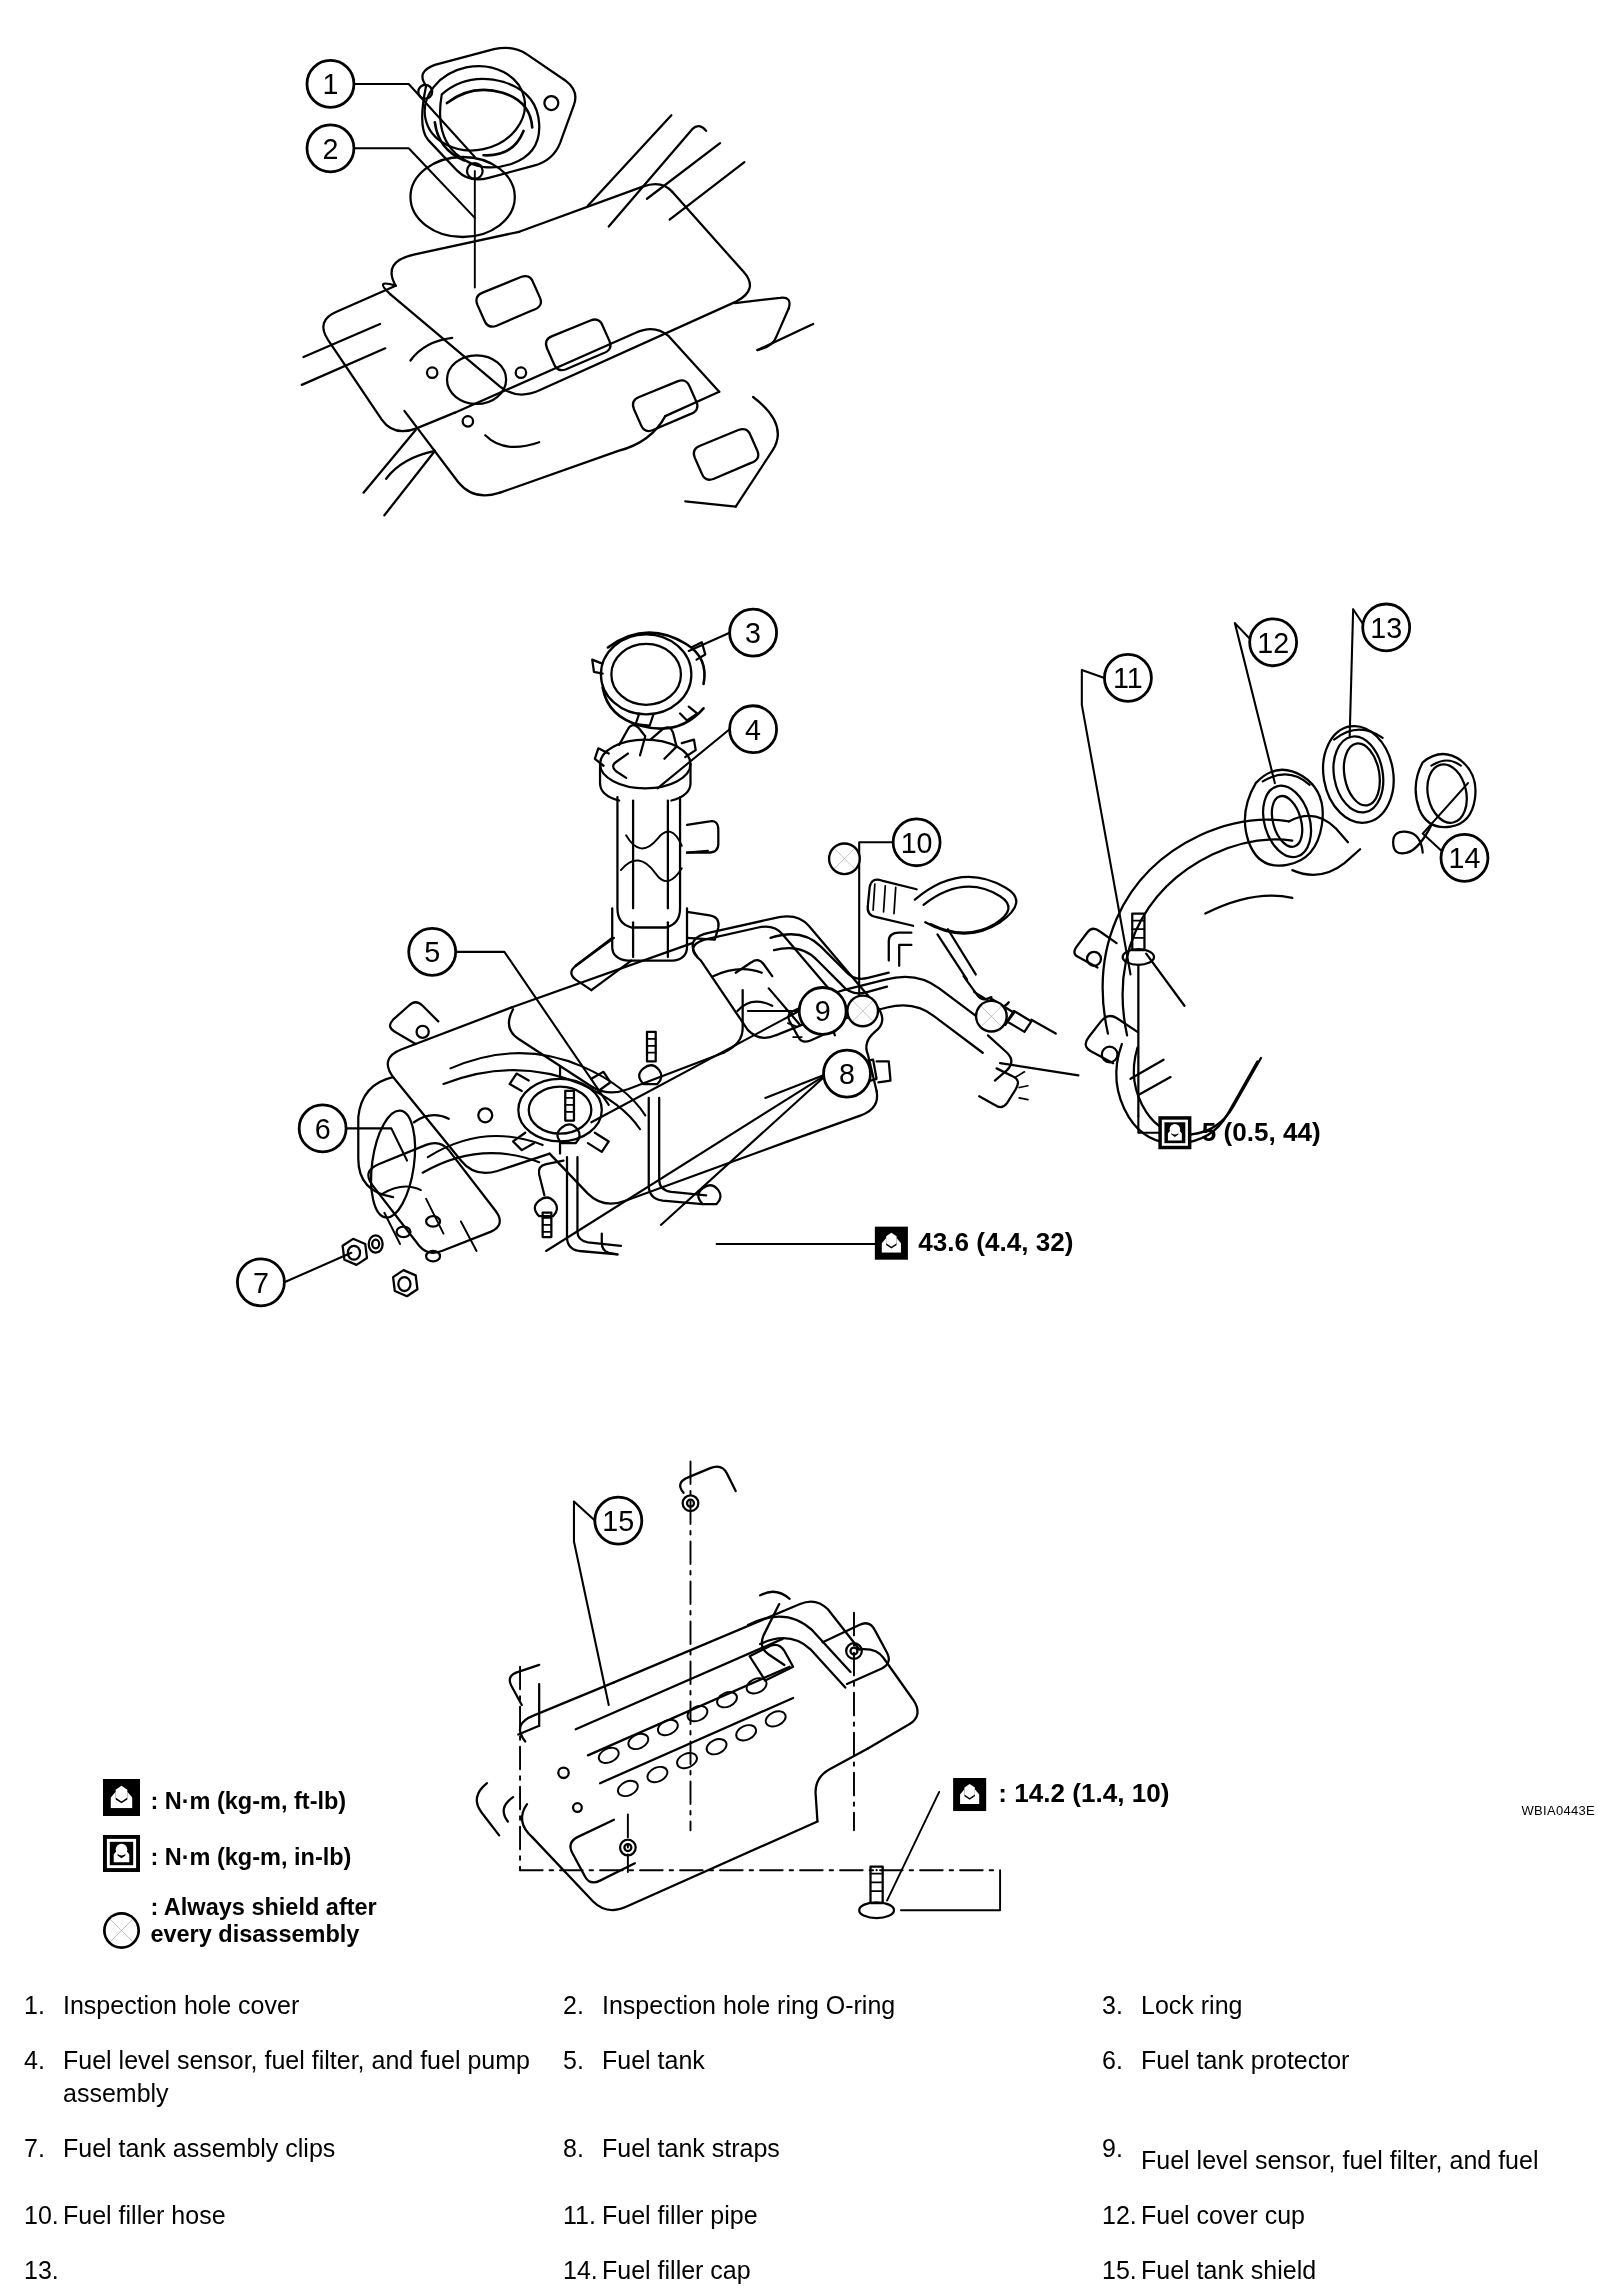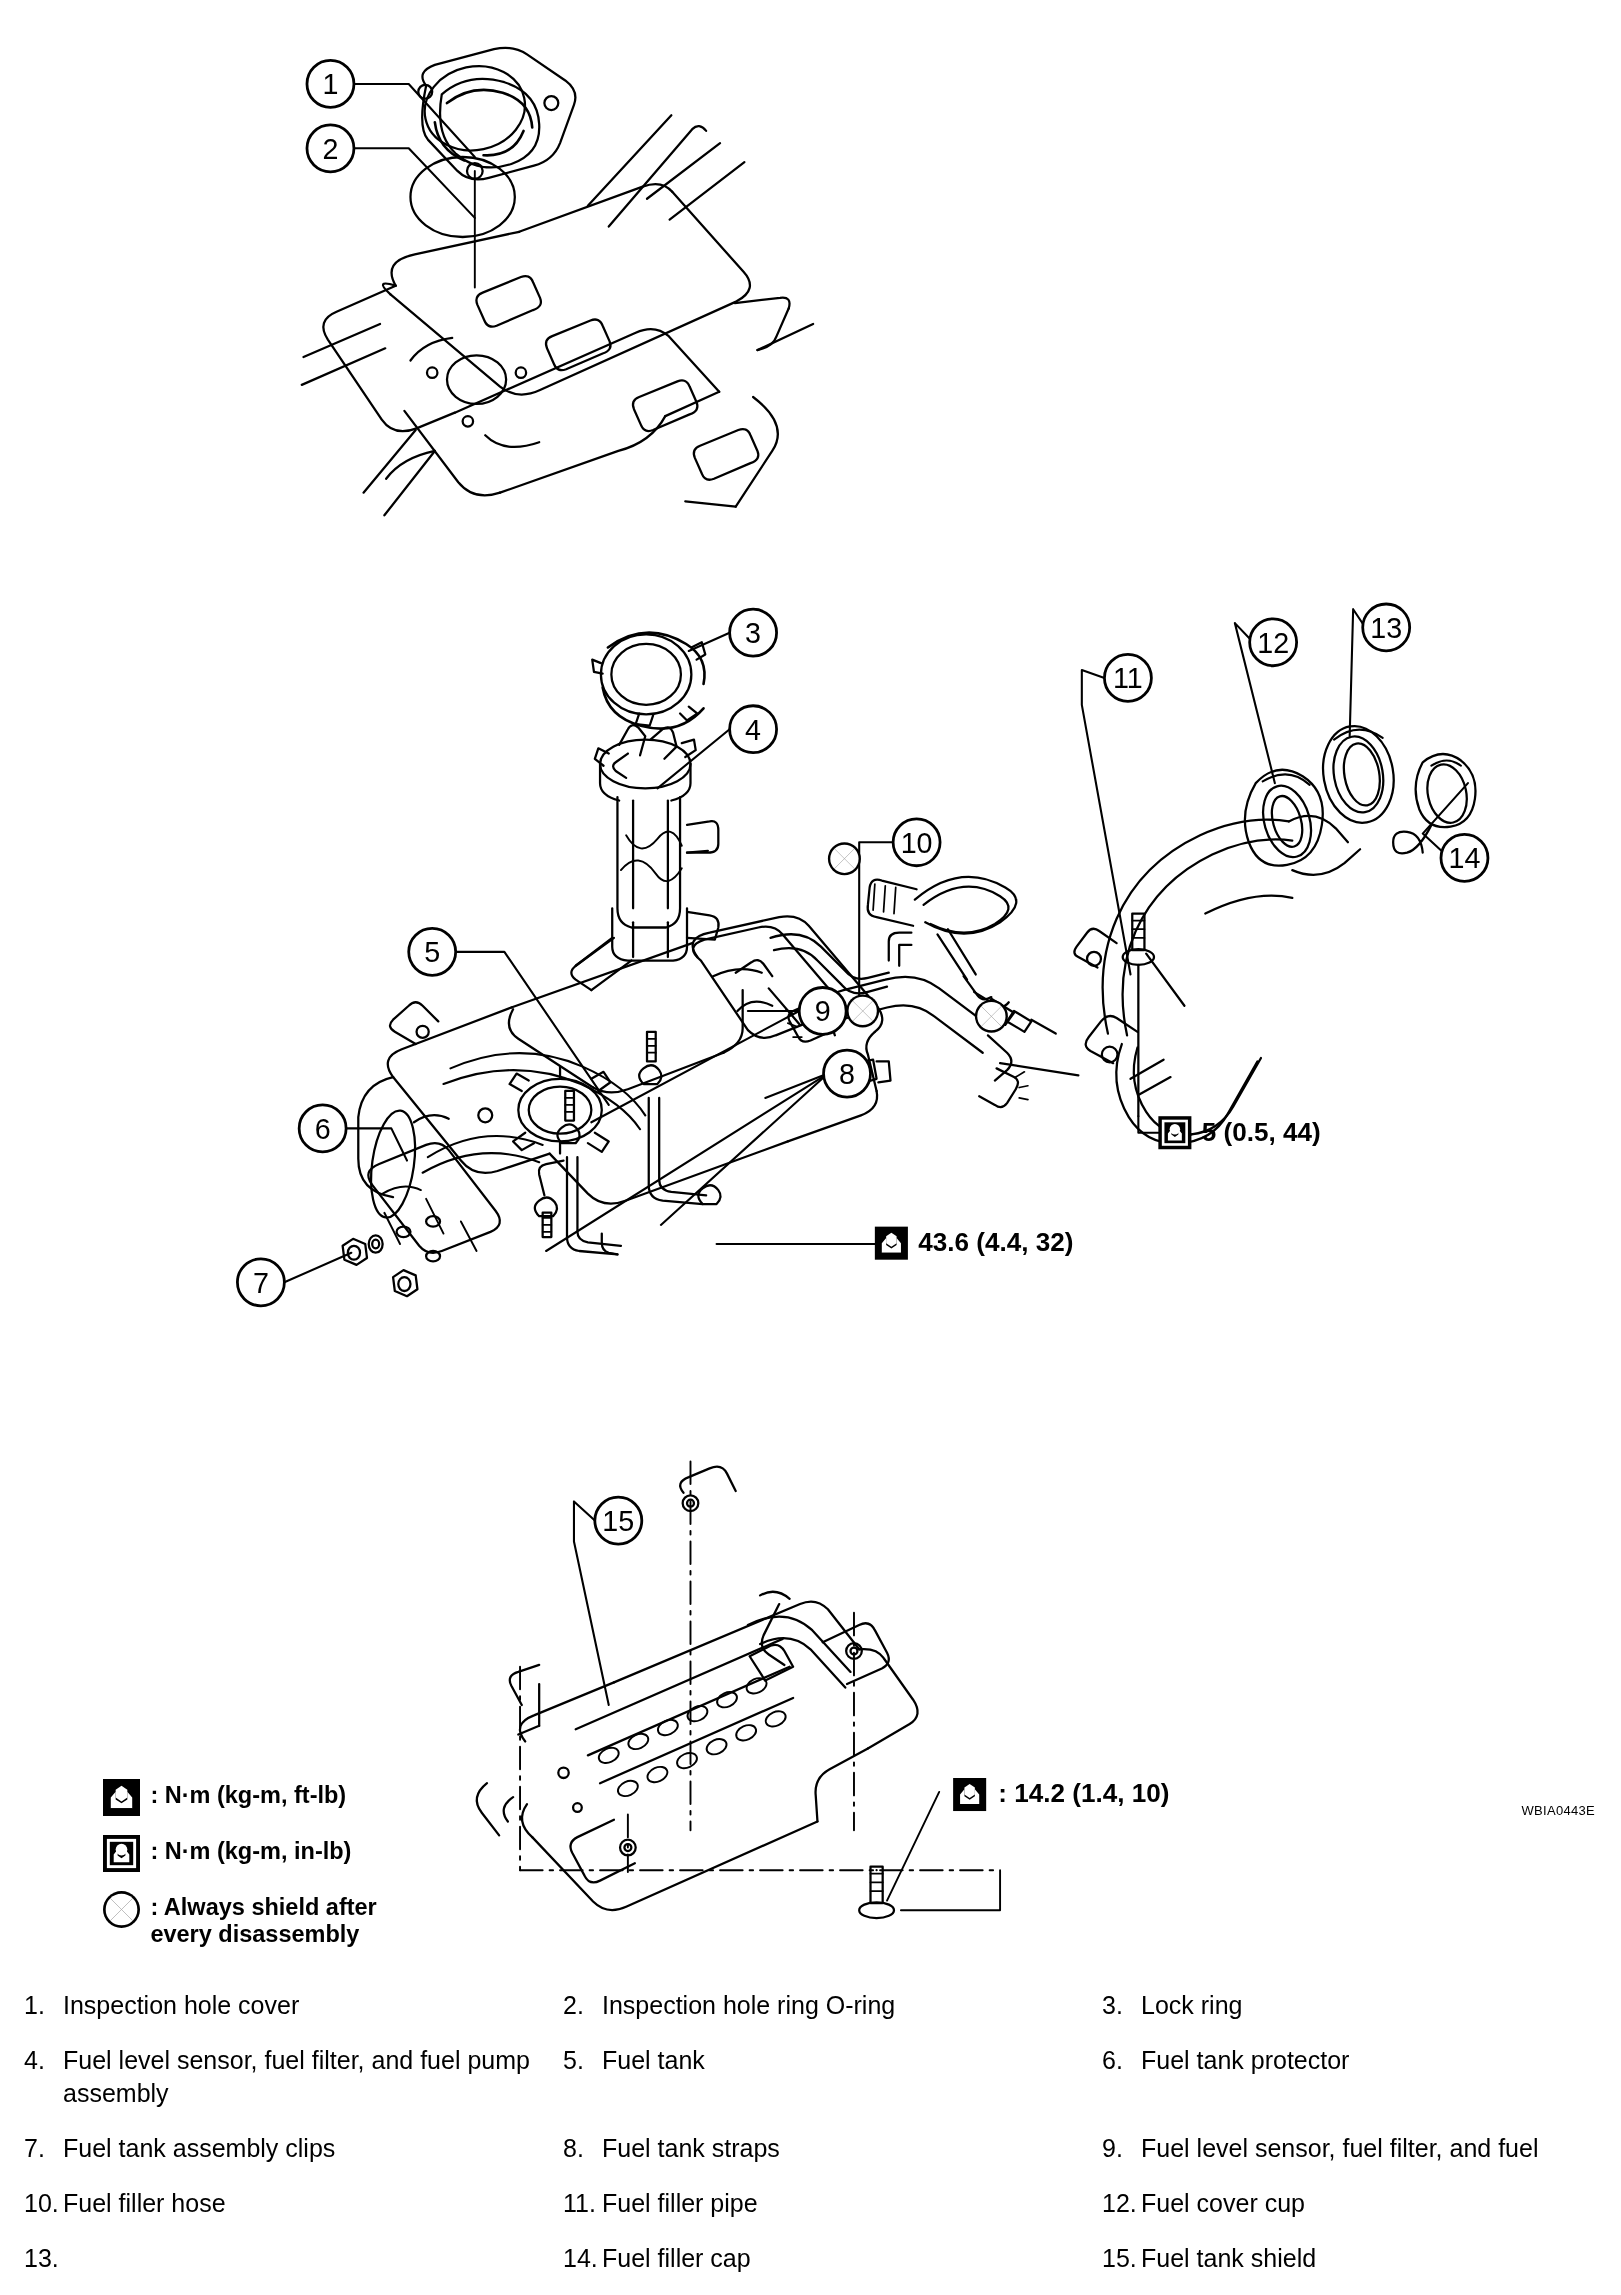--- a/index.html
+++ b/index.html
@@ -25,21 +25,21 @@
   #figure svg { display: block; }
 
   
   #symbol-legend {
     position: absolute;
     left: 103px; top: 1779px;
     width: 487px;
   }
   .sym-row {
     display: flex;
-    align-items: flex-start;
+    align-items: flex-end;
     margin-bottom: 19px;
   }
   .sym-glyph {
     width: 37px; height: 37px;
     flex: 0 0 37px;
     margin-right: 10.4px;
   }
   .sym-text {
     font-size: 23.5px;
     font-weight: bold;
@@ -78,20 +78,21 @@
     padding-left: 24px;
   }
   .part-label {
     flex: 1 1 auto;
     padding-right: 8.7px;
   }
   .clipped {
     position: relative;
     overflow: hidden;
     height: 33px;
+    margin-top: 12px;
   }
 </style>
 </head>
 <body>
 
 <div id="figure">
 <svg width="1621" height="1975" viewBox="0 0 1864 2270" xmlns="http://www.w3.org/2000/svg">
   <defs>
     <g id="callout-ring">
       <circle r="27" fill="#fff" stroke="#000" stroke-width="3.2"></circle>

